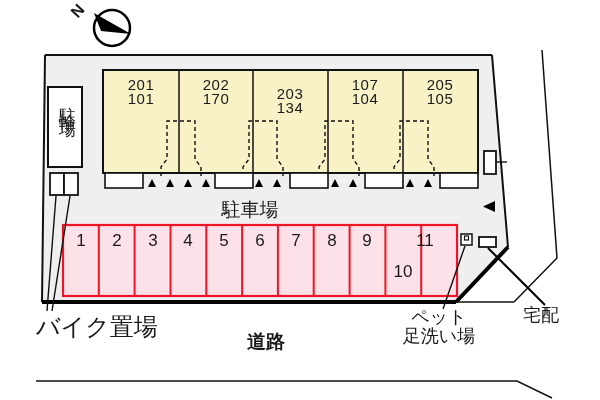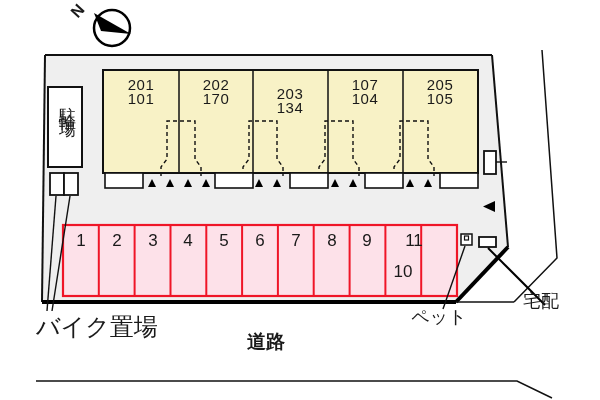--- a/index.html
+++ b/index.html
@@ -136,39 +136,41 @@
   </div>
   <div class="lbl unit-label center" style="left:365px;top:78px;">
     <span>107</span><br>
     <span>104</span>
   </div>
   <div class="lbl unit-label center" style="left:440px;top:78px;">
     <span>205</span><br>
     <span>105</span>
   </div>
 
+  <div class="lbl center" style="left:250px;top:197px;font-size:19px;">駐車場</div>
 
   <div class="lbl pnum center" style="left:81px;">1</div>
   <div class="lbl pnum center" style="left:117px;">2</div>
   <div class="lbl pnum center" style="left:153px;">3</div>
   <div class="lbl pnum center" style="left:188px;">4</div>
   <div class="lbl pnum center" style="left:224px;">5</div>
   <div class="lbl pnum center" style="left:260px;">6</div>
   <div class="lbl pnum center" style="left:296px;">7</div>
   <div class="lbl pnum center" style="left:332px;">8</div>
   <div class="lbl pnum center" style="left:367px;">9</div>
   <div class="lbl pnum center" style="left:403px;margin-top:31px;">10</div>
-  <div class="lbl pnum center" style="left:414px;">11</div>
+  <div class="lbl pnum center" style="left:425px;">11</div>
 
 
   <div class="lbl" style="left:36px;top:311px;font-size:24px;">バイク置場</div>
 
   <div class="lbl" style="left:247px;top:329px;font-size:19px;font-weight:bold;">道路</div>
 
   <div class="lbl two-line center" style="left:439px;top:308px;">
     <span>ペット</span><br>
+    <span>足洗い場</span>
   </div>
 
-  <div class="lbl two-line center" style="left:541px;top:292px;">
+  <div class="lbl two-line center" style="left:541px;top:306px;">
     <span>宅配</span><br>
   </div>
 
 </div>
 
 </body></html>

